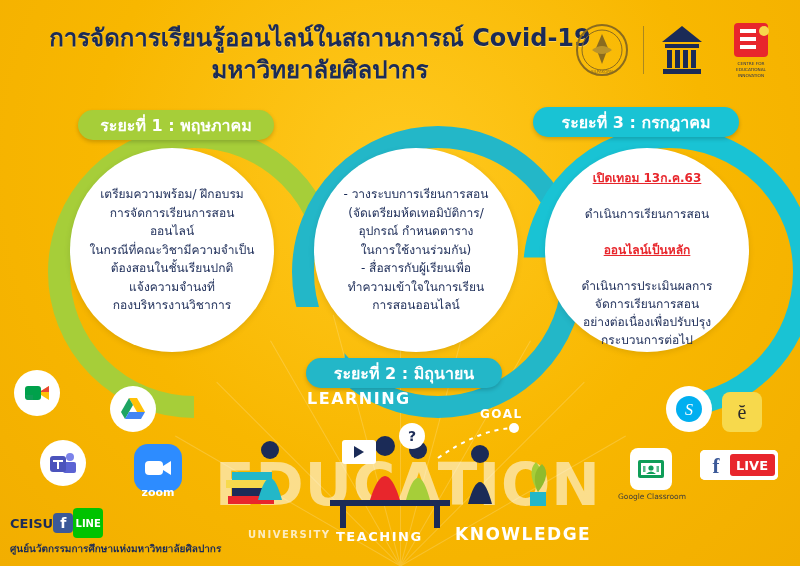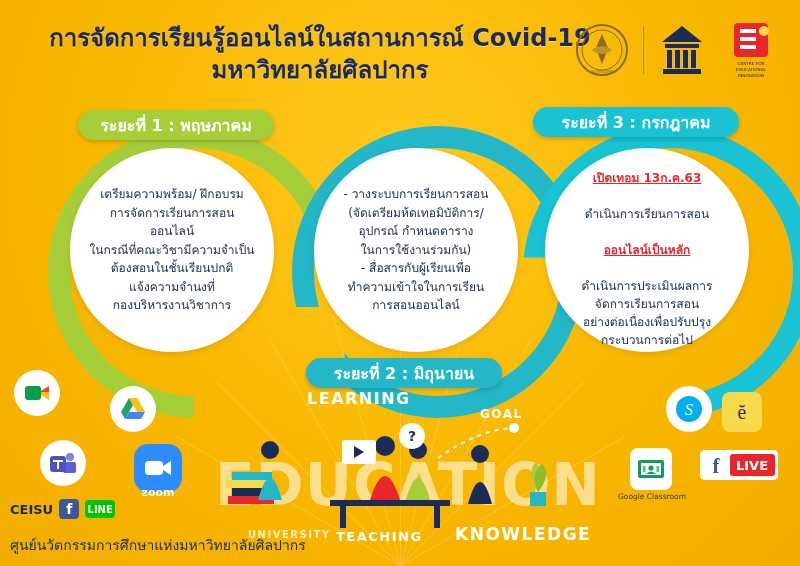--- a/index.html
+++ b/index.html
@@ -93,26 +93,26 @@
   .ic-zoom{left:134px;top:444px;width:48px;height:48px;border-radius:14px;background:#2d8cff;}
   .ic-skype{left:666px;top:386px;width:46px;height:46px;border-radius:50%;background:#fff;}
   .ic-echo{left:722px;top:392px;width:40px;height:40px;border-radius:8px;background:#f7d94c;}
   .ic-classroom{left:630px;top:448px;width:42px;height:42px;border-radius:8px;background:#fff;}
   .ic-fb{left:700px;top:450px;width:78px;height:30px;border-radius:5px;background:#fff;overflow:hidden;}
   .classroom-lab{position:absolute;left:612px;top:492px;width:80px;text-align:center;font-size:7.5px;color:#3b3b3b;}
   .zoom-lab{position:absolute;left:134px;top:486px;width:48px;text-align:center;font-size:11px;font-weight:bold;color:#fff;}
 
   
   .footer{position:absolute;left:10px;bottom:10px;color:#1b2b57;}
-  .footer .row1{display:flex;align-items:center;gap:6px;font-weight:bold;font-size:13px;}
+  .footer .row1{display:flex;align-items:center;font-weight:bold;font-size:13px;}
   .fb-badge{width:20px;height:20px;border-radius:4px;background:#3b5998;color:#fff;font-size:14px;font-weight:bold;
             display:flex;align-items:center;justify-content:center;line-height:1;}
-  .line-badge{width:30px;height:18px;border-radius:4px;background:#00c300;color:#fff;font-size:10px;font-weight:bold;
+  .line-badge{width:30px;height:30px;border-radius:4px;background:#00c300;color:#fff;font-size:10px;font-weight:bold;
             display:flex;align-items:center;justify-content:center;}
-  .footer .row2{font-size:14px;margin-top:15px;}
+  .footer .row2{font-size:10px;margin-top:3px;font-weight:bold;}
 
   
   .figs{position:absolute;left:180px;bottom:28px;width:440px;height:150px;}
 </style>
 </head>
 <body>
 
 <div class="stage">
 
   <div class="rays">

